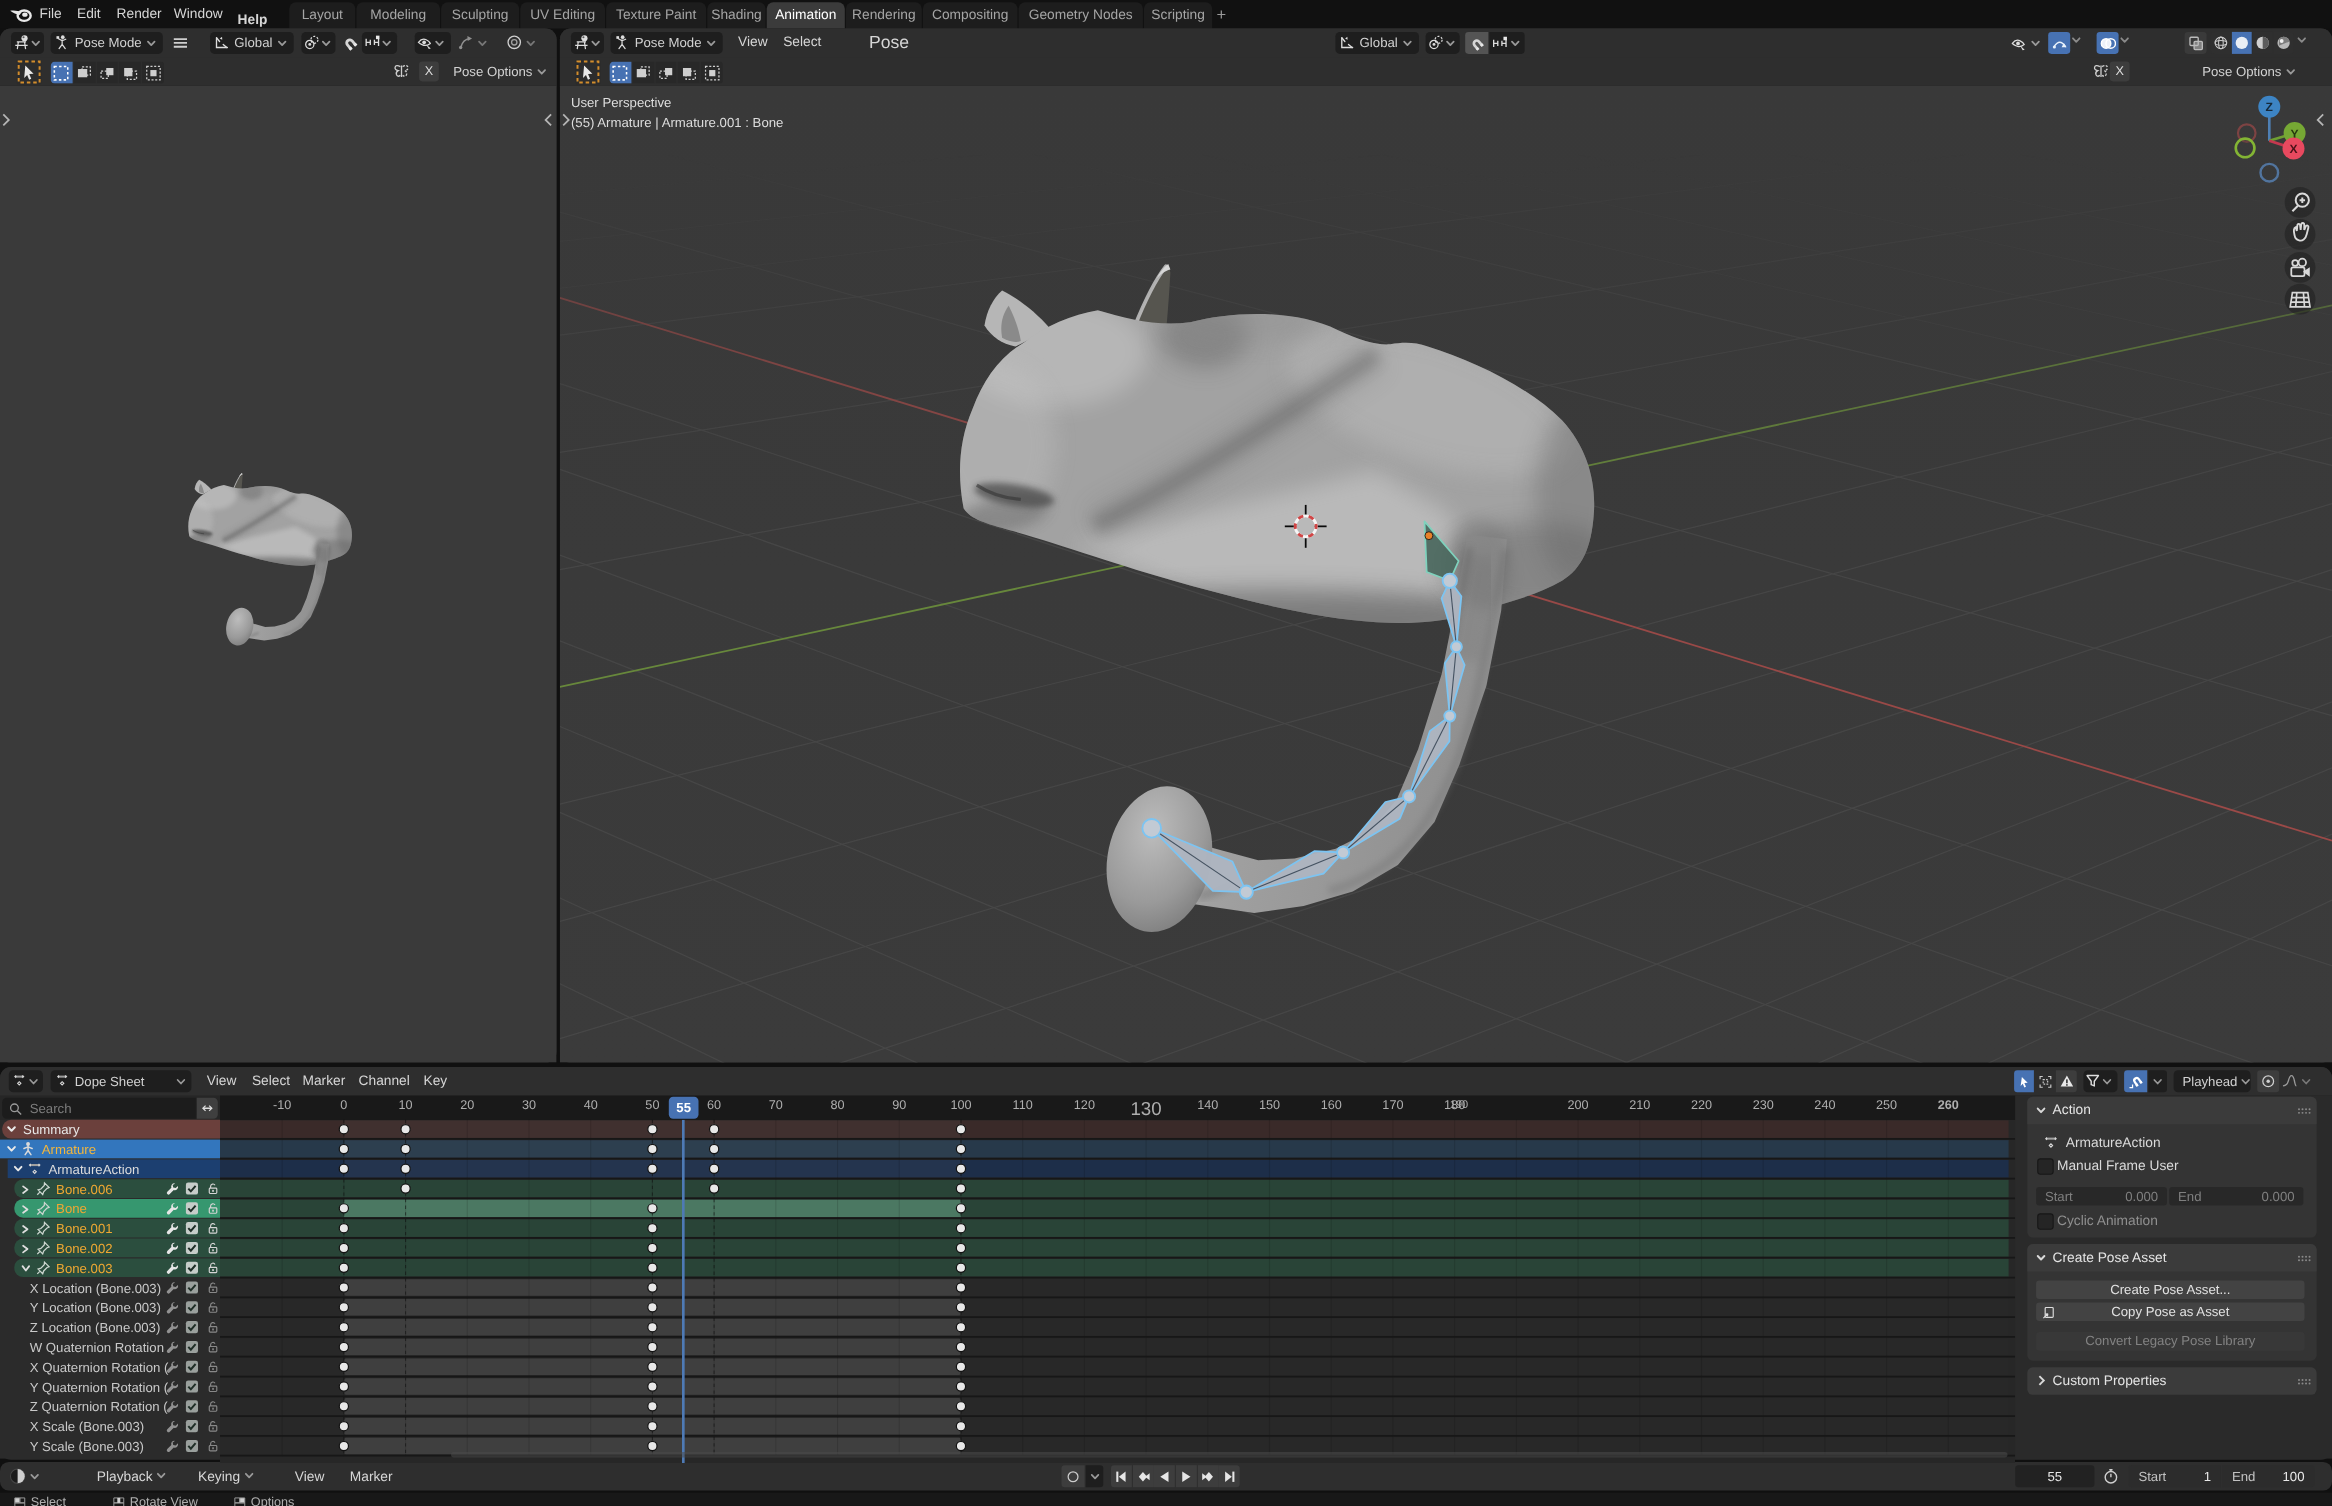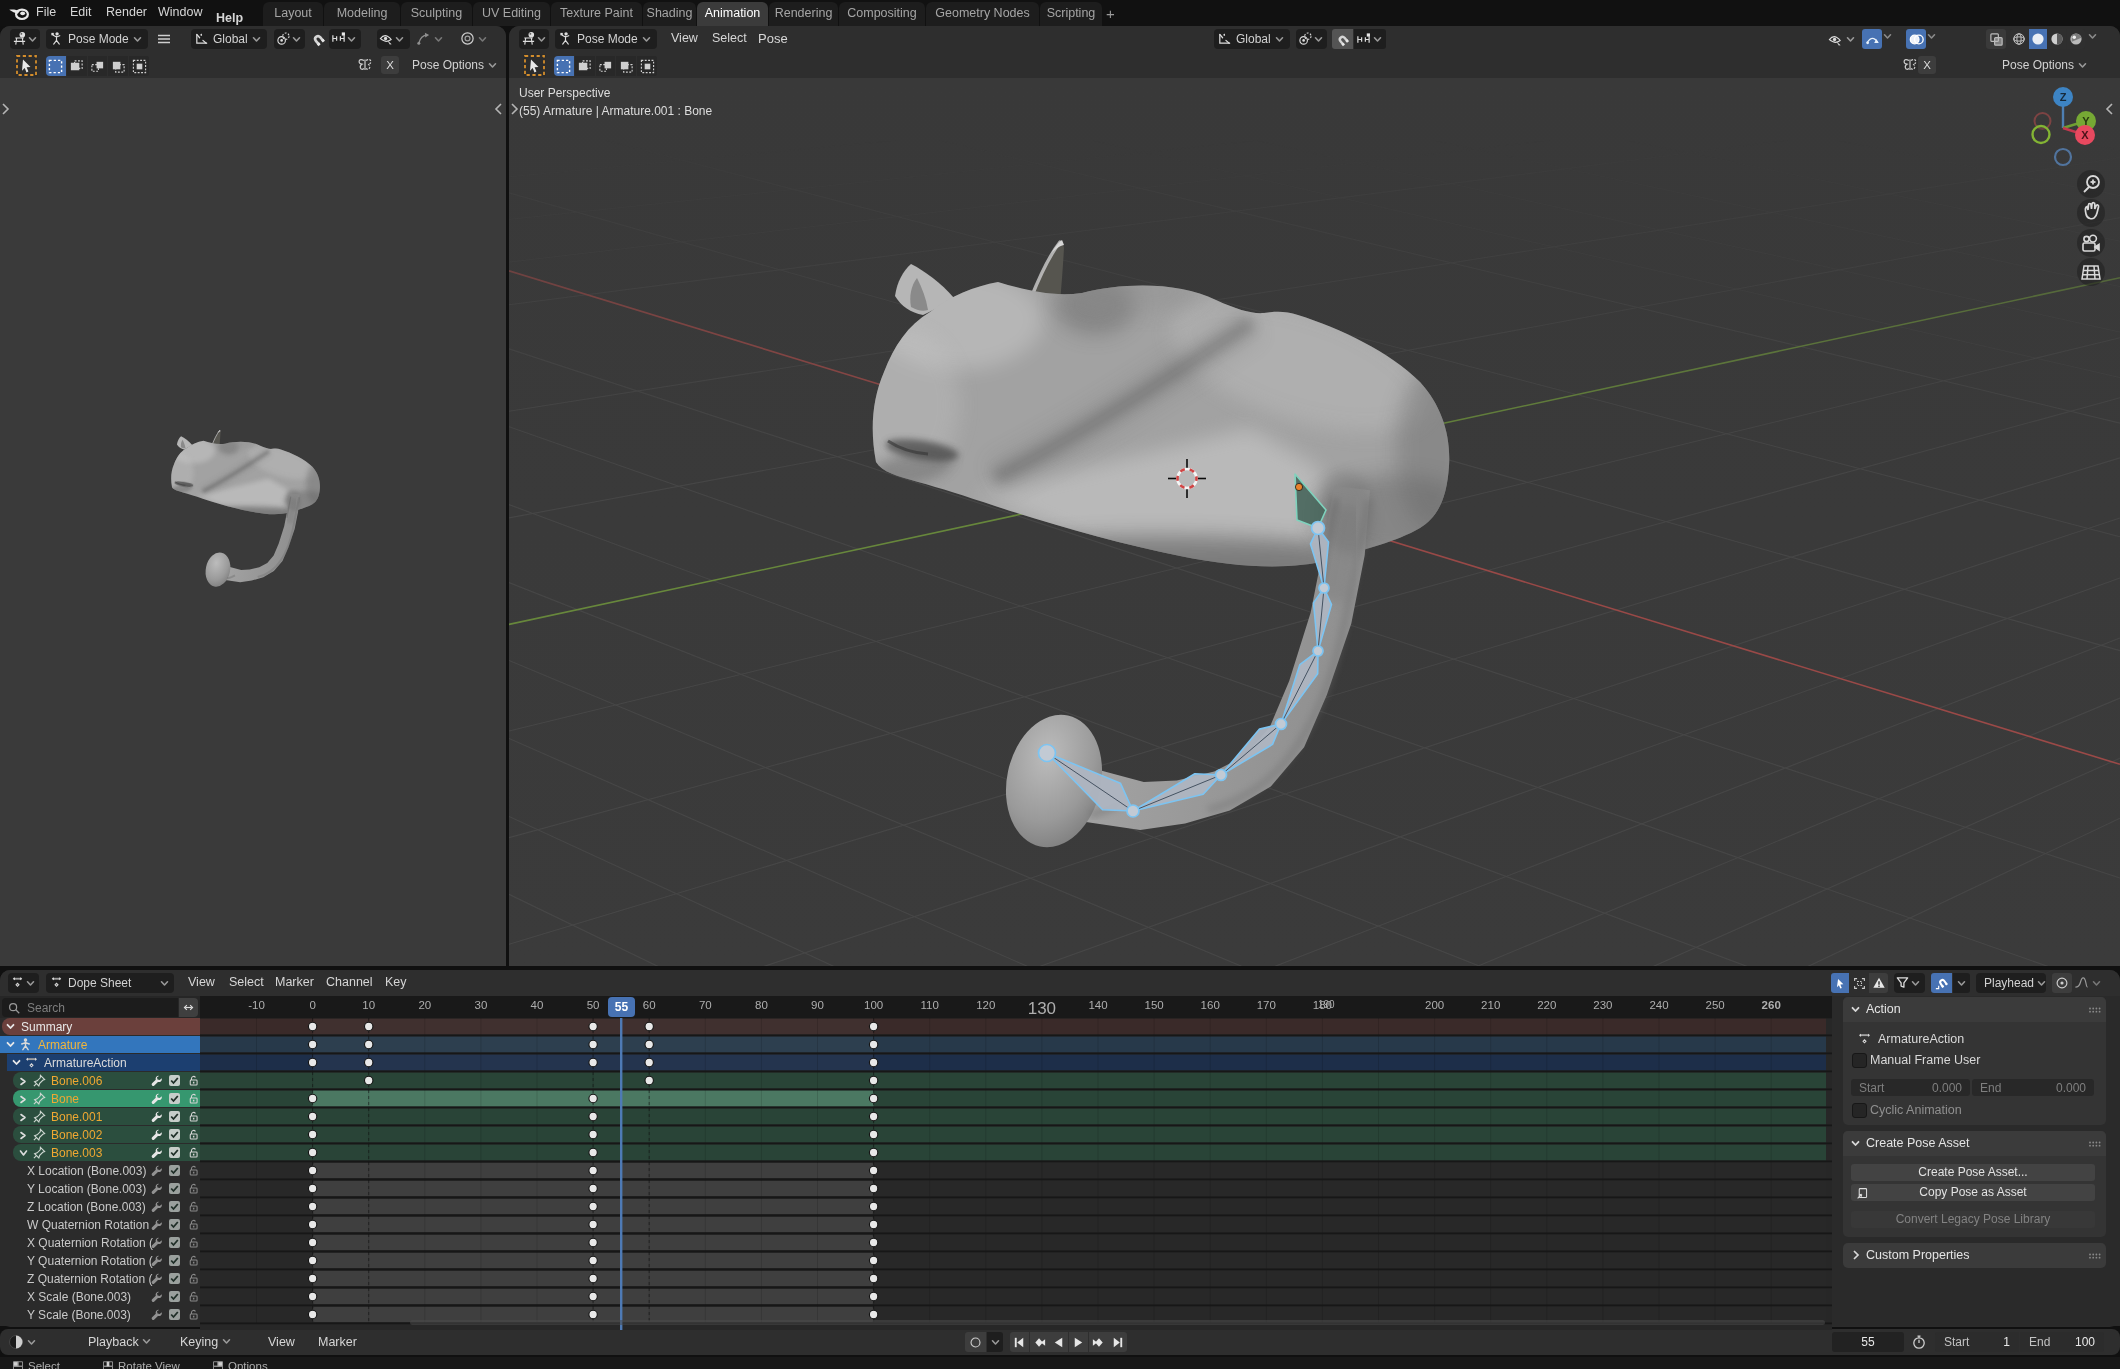--- a/index.html
+++ b/index.html
@@ -383,21 +383,21 @@
       </svg>
       <span class="txt" style="margin-left:22px;font-size:12px">Pose Mode</span>
       <span style="margin-left:4px">
         <svg width="9" height="7" viewBox="0 0 9 7">
           <path d="M1.5 1.8 L4.5 5 L7.5 1.8" fill="none" stroke="#999" stroke-width="1.6" stroke-linecap="round" stroke-linejoin="round"></path>
         </svg>
       </span>
     </div>
     <div class="abs mtxt" style="left:671px;top:31px;font-size:12.5px">View</div>
     <div class="abs mtxt" style="left:712px;top:31px;font-size:12.5px">Select</div>
-    <div class="abs mtxt" style="left:758px;top:31px;font-size:13px">Pose</div>
+    <div class="abs mtxt" style="left:790px;top:31px;font-size:16px">Pose</div>
     <div class="drop" style="left:1214px;top:29px;width:76px;height:20px;">
       <svg class="abs" style="left:3px;top:2px" width="15" height="15">
         <use href="#ic-global"></use>
       </svg>
       <span class="txt" style="margin-left:22px;font-size:12px">Global</span>
       <span style="margin-left:4px">
         <svg width="9" height="7" viewBox="0 0 9 7">
           <path d="M1.5 1.8 L4.5 5 L7.5 1.8" fill="none" stroke="#999" stroke-width="1.6" stroke-linecap="round" stroke-linejoin="round"></path>
         </svg>
       </span>

